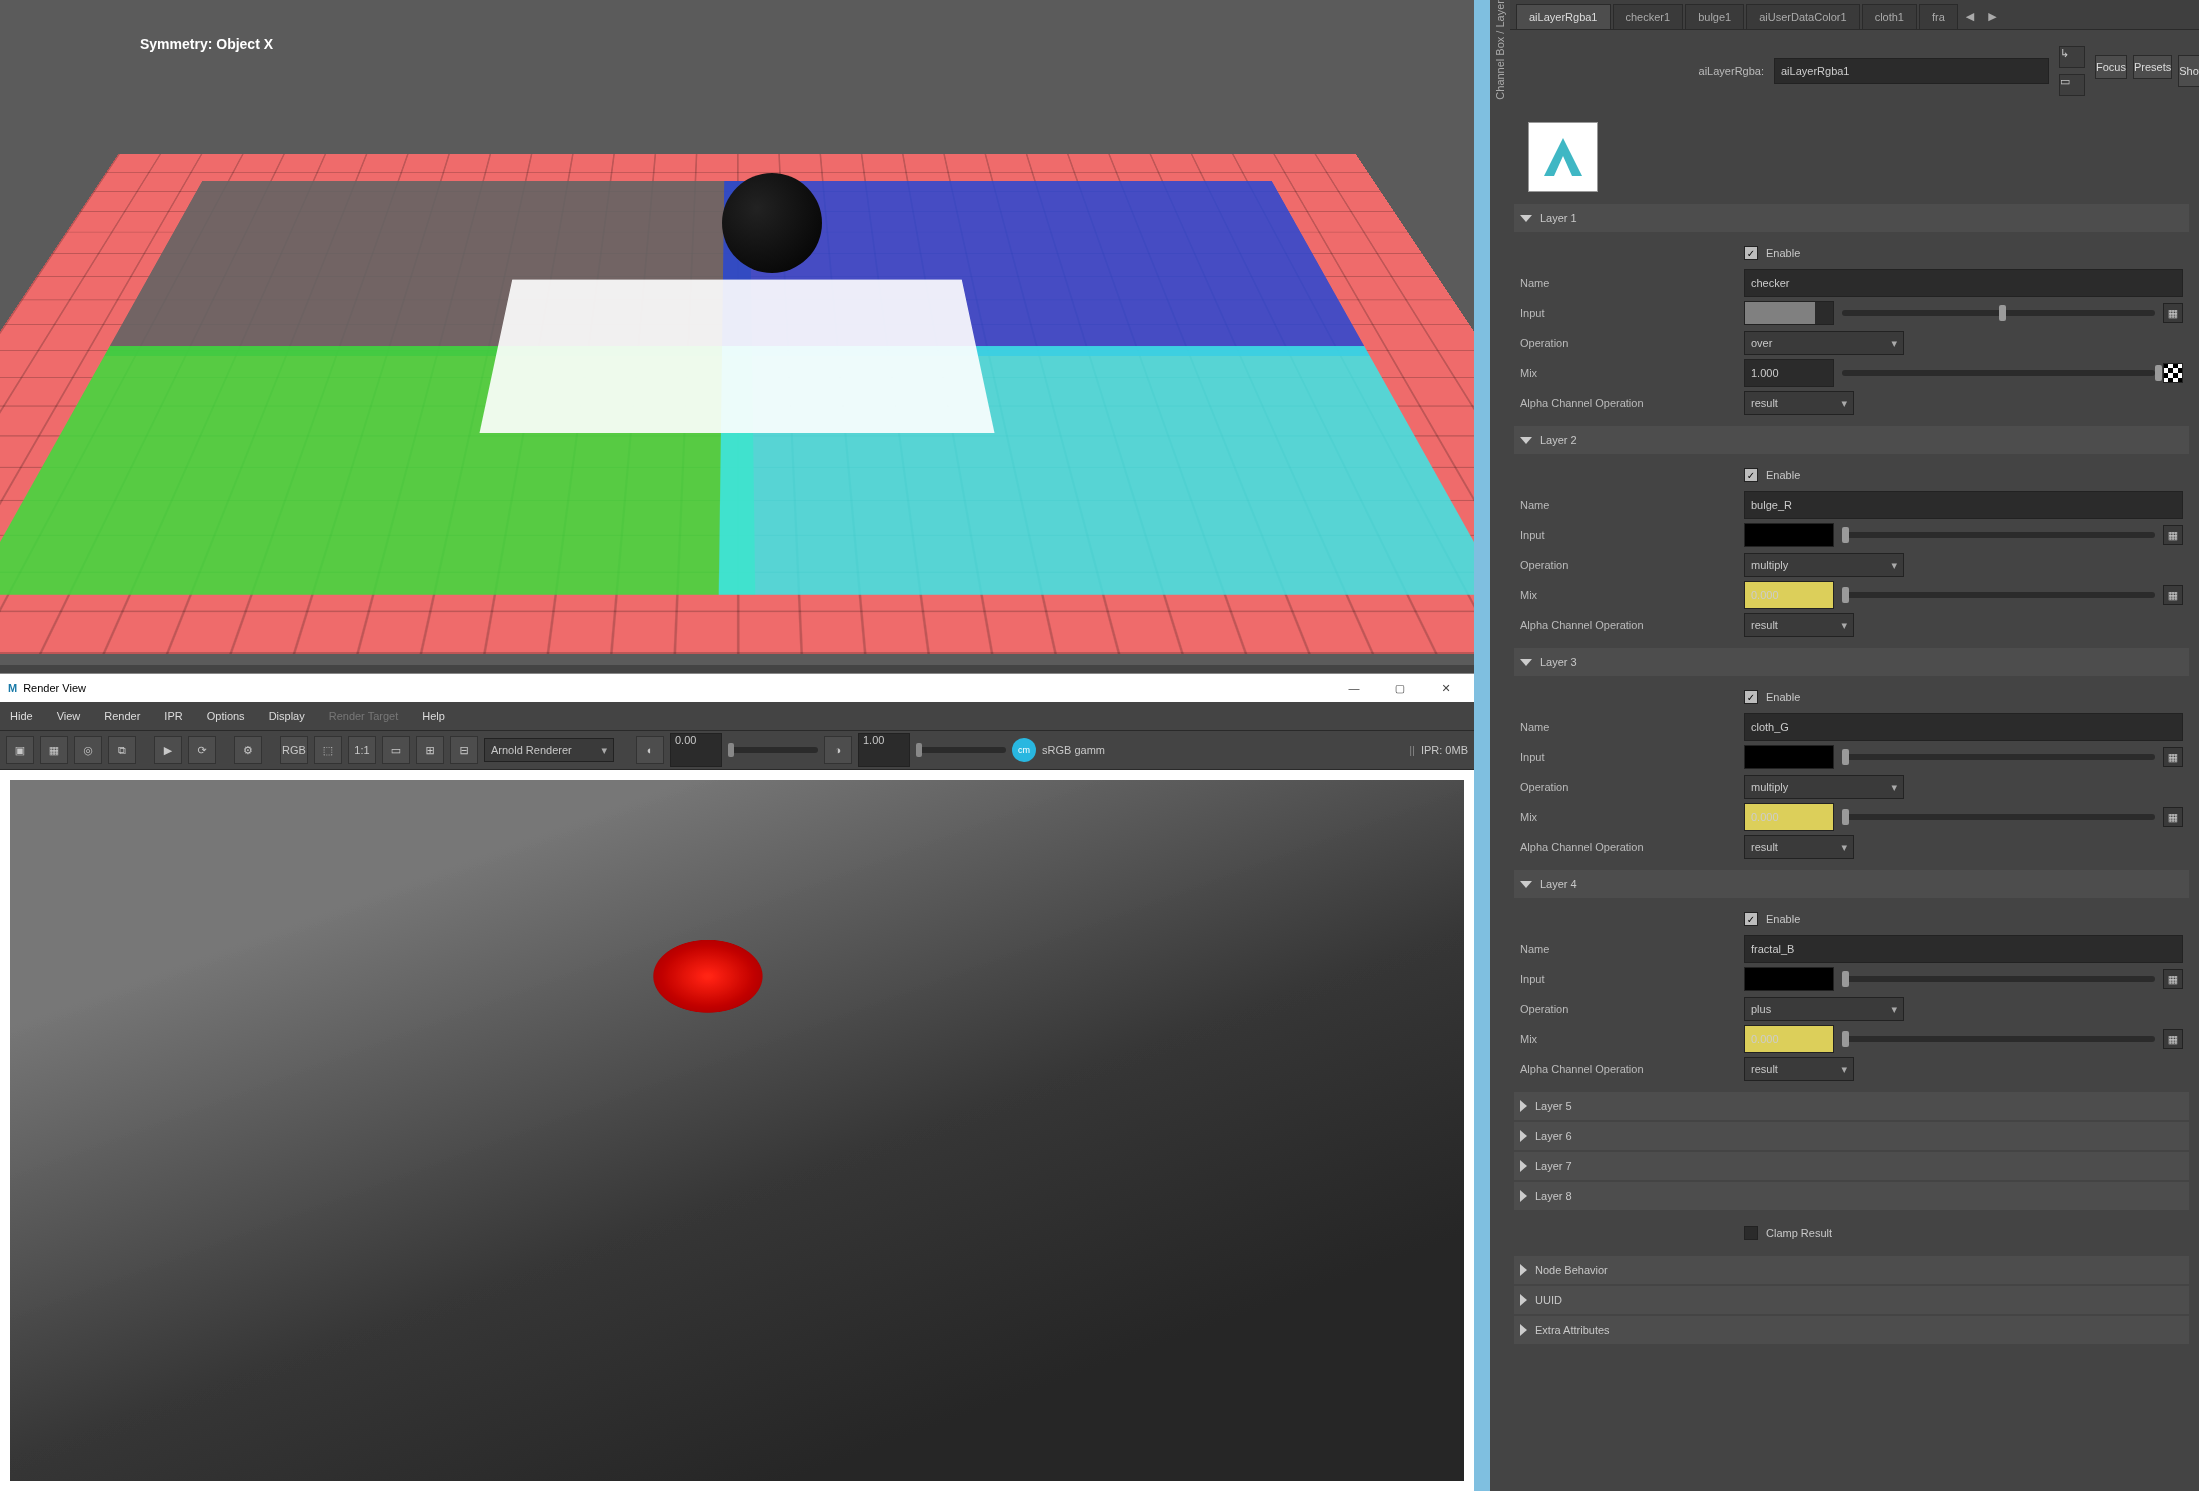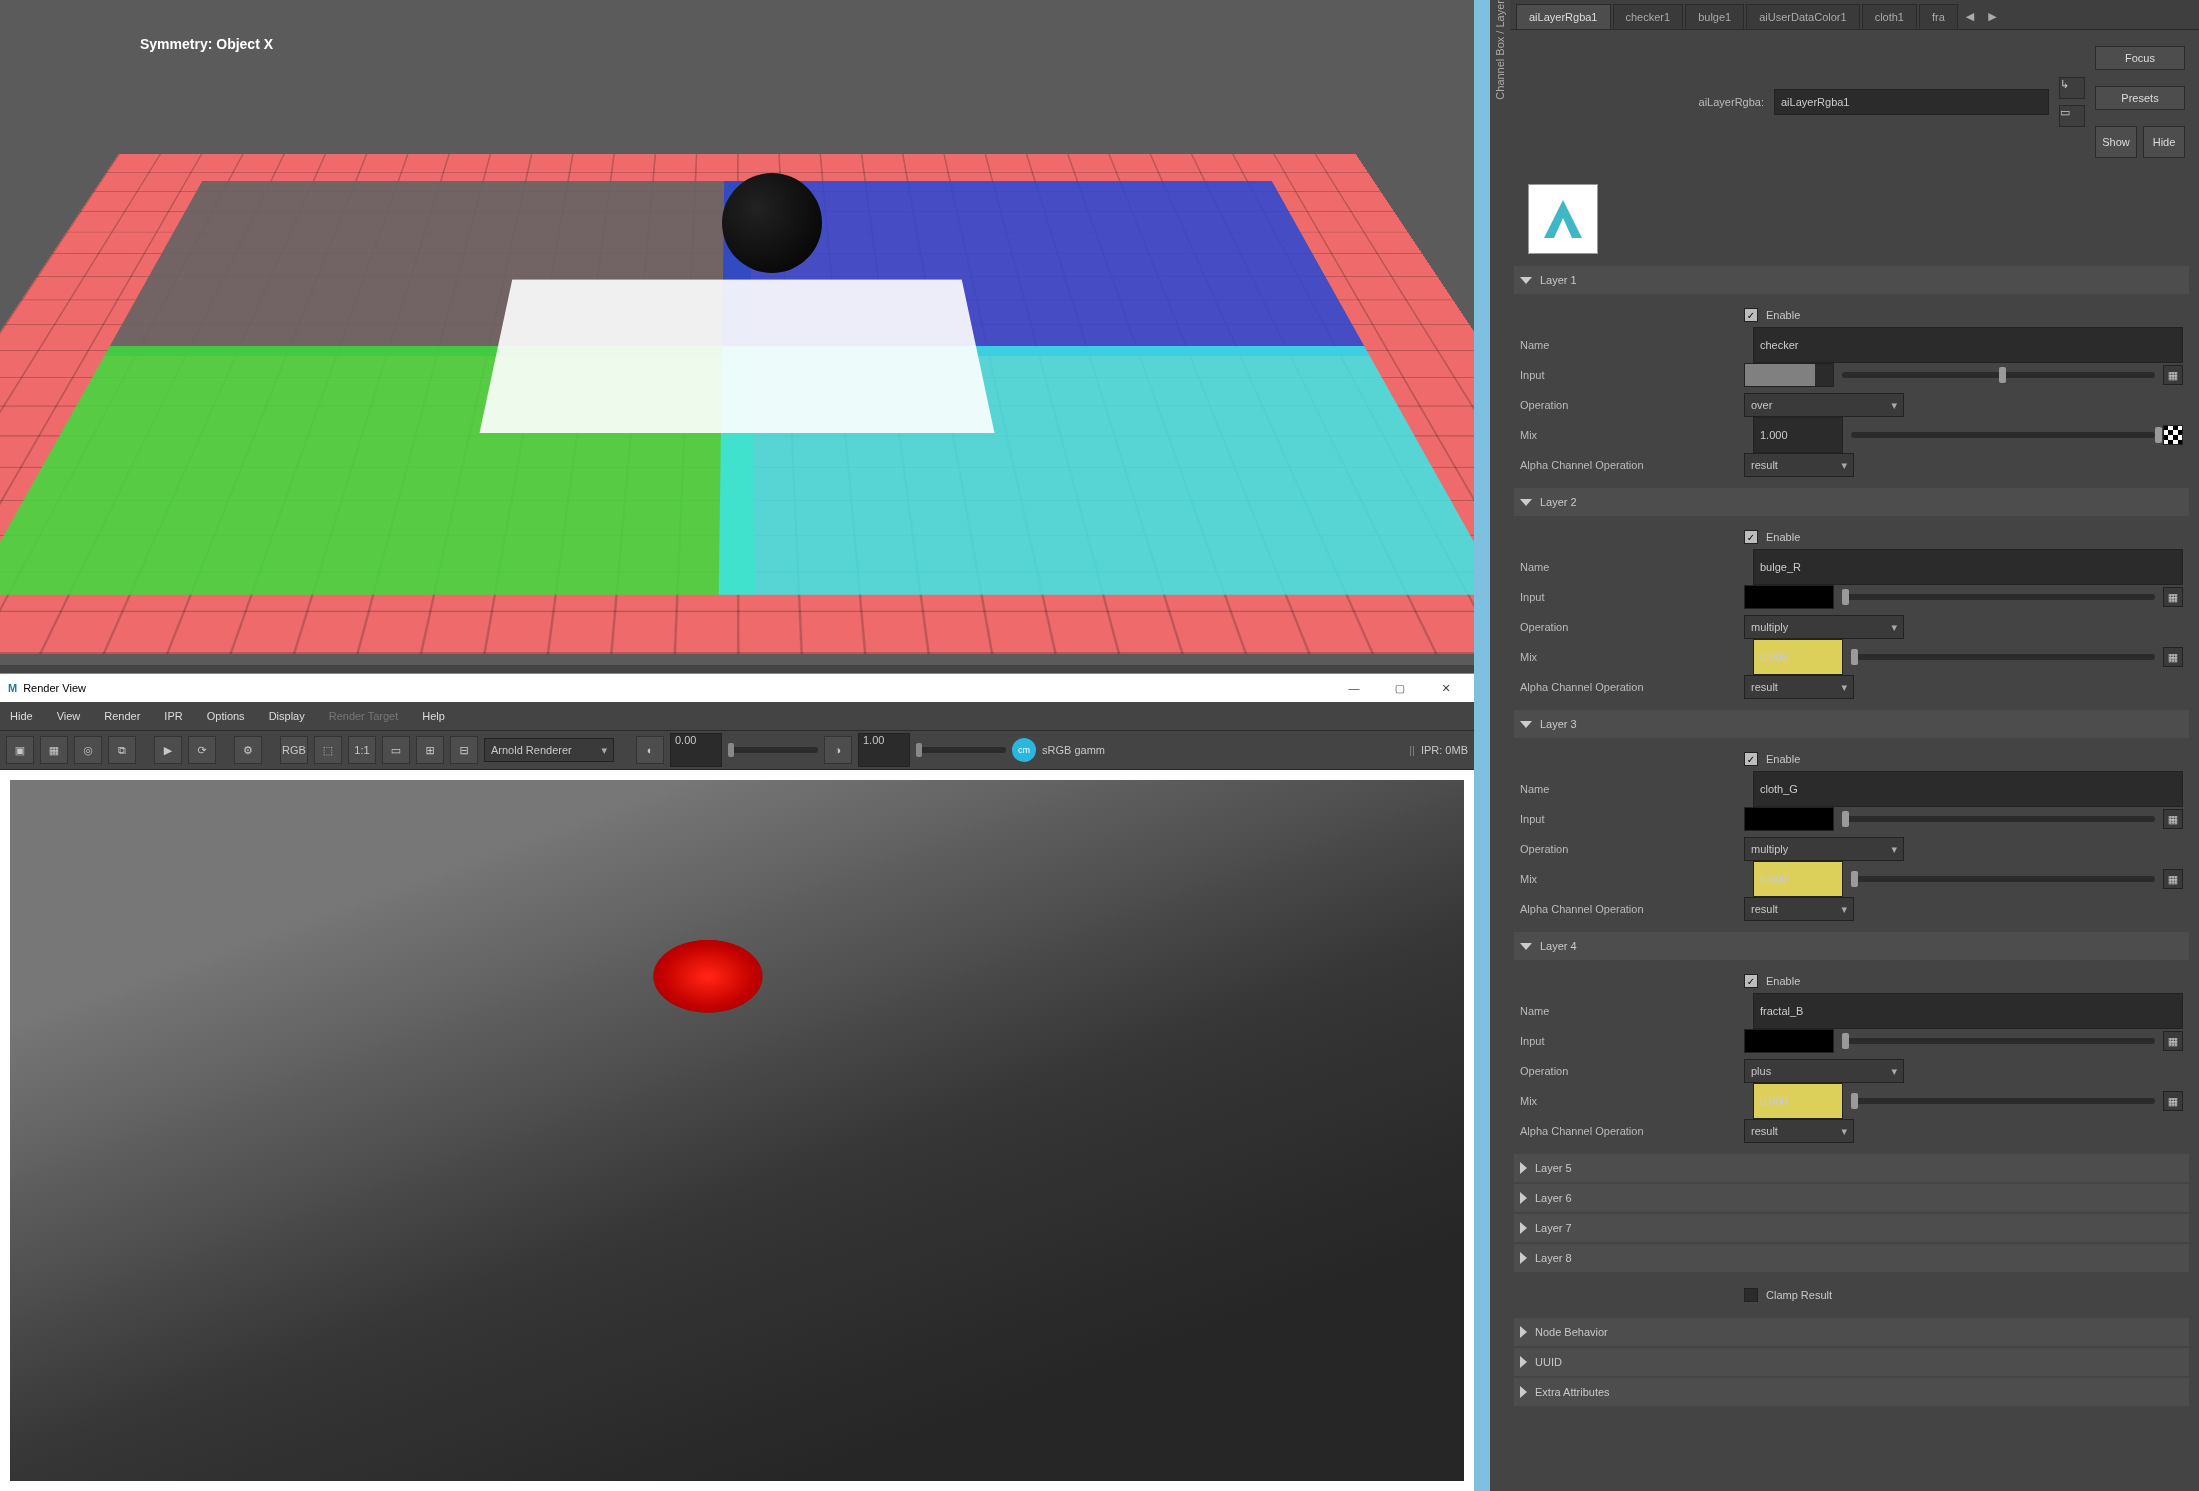--- a/index.html
+++ b/index.html
@@ -53,37 +53,37 @@
 .ae { flex:1; background:#444; display:flex; flex-direction:column;}
 .tabbar { height:30px; display:flex; align-items:flex-end; gap:2px; padding:0 6px; background:#3f3f3f; border-bottom:1px solid #2a2a2a; position:relative;}
 .tab { padding:6px 12px; background:#3a3a3a; color:#aaa; border:1px solid #2a2a2a; border-bottom:none;}
 .tab.active { background:#4d4d4d; color:#ddd;}
 .tab.scroll { padding:6px 6px; background:transparent; border:none;}
 .ae-header { display:flex; align-items:center; padding:16px 14px; gap:10px;}
 .ae-header .lbl { text-align:right; width:240px; color:#bbb;}
 .ae-header input { flex:1; height:26px; background:#2b2b2b; border:1px solid #222; color:#ccc; padding:0 6px;}
 .icon-col { display:flex; flex-direction:column; gap:6px;}
 .icon-col .ic, .btn-stack button { width:26px; height:22px; background:#3e3e3e; border:1px solid #2a2a2a;}
-.btn-stack { display:flex; flex-direction:column; gap:16px; width:90px;}
+.btn-stack { display:flex; flex-direction:row; gap:6px; width:90px;}
 .btn-stack button { width:100%; height:24px; background:#4d4d4d; border:1px solid #2a2a2a; color:#ddd;}
 .btn-row { display:flex; gap:6px;}
 .btn-row button { flex:1; height:32px; background:#4d4d4d; border:1px solid #2a2a2a; color:#ddd;}
 .arnold-logo { width:70px; height:70px; margin:10px 0 10px 18px; background: linear-gradient(#fff,#fff); border:1px solid #999; display:flex; align-items:center; justify-content:center;}
 .arnold-logo svg{width:50px;height:50px;}
 .ae-body { flex:1; overflow-y:auto; padding:0 10px 20px 4px;}
 .section { margin-top:2px;}
 .sec-head { display:flex; align-items:center; gap:8px; height:28px; background:#4d4d4d; padding:0 6px; cursor:default;}
 .disclose { width:0; height:0; border-style:solid; }
 .disclose.open { border-width:7px 6px 0 6px; border-color:#ccc transparent transparent transparent;}
 .disclose.closed { border-width:6px 0 6px 7px; border-color:transparent transparent transparent #ccc;}
 .sec-body { padding:6px 6px 6px 6px; background:#444;}
 .row { display:flex; align-items:center; height:30px; gap:8px;}
 .row .lbl { width:216px; text-align:left; color:#bbb;}
 .row .chk { width:14px; height:14px; background:#bdbdbd; border:1px solid #222; display:flex; align-items:center; justify-content:center; color:#000; font-size:10px;}
-.row input[type=text] { height:36px; background:#2b2b2b; border:1px solid #222; color:#ccc; padding:0 6px;margin-left:9px;}
+.row input[type=text] { height:28px; background:#2b2b2b; border:1px solid #222; color:#ccc; padding:0 6px;}
 .name-input { flex:1; }
 .num-input { width:90px; }
 .num-input.hl { background:#dccf5a !important; color:#000;}
 .swatch { width:90px; height:24px; border:1px solid #222;}
 .swatch.grey { background: linear-gradient(90deg,#808080 0 80%, #2b2b2b 80%);}
 .swatch.black { background:#000;}
 .slider-wide { flex:1; height:6px; background:#2b2b2b; position:relative; border-radius:3px;}
 .slider-wide .thumb{position:absolute; top:-5px; width:7px; height:16px; background:#9a9a9a; border-radius:2px;}
 .map-btn { width:20px; height:20px; background:#3a3a3a; border:1px solid #222; display:flex; align-items:center; justify-content:center;}
 .map-btn.checker { background: repeating-conic-gradient(#fff 0 25%, #000 0 50%) 50%/10px 10px;}

